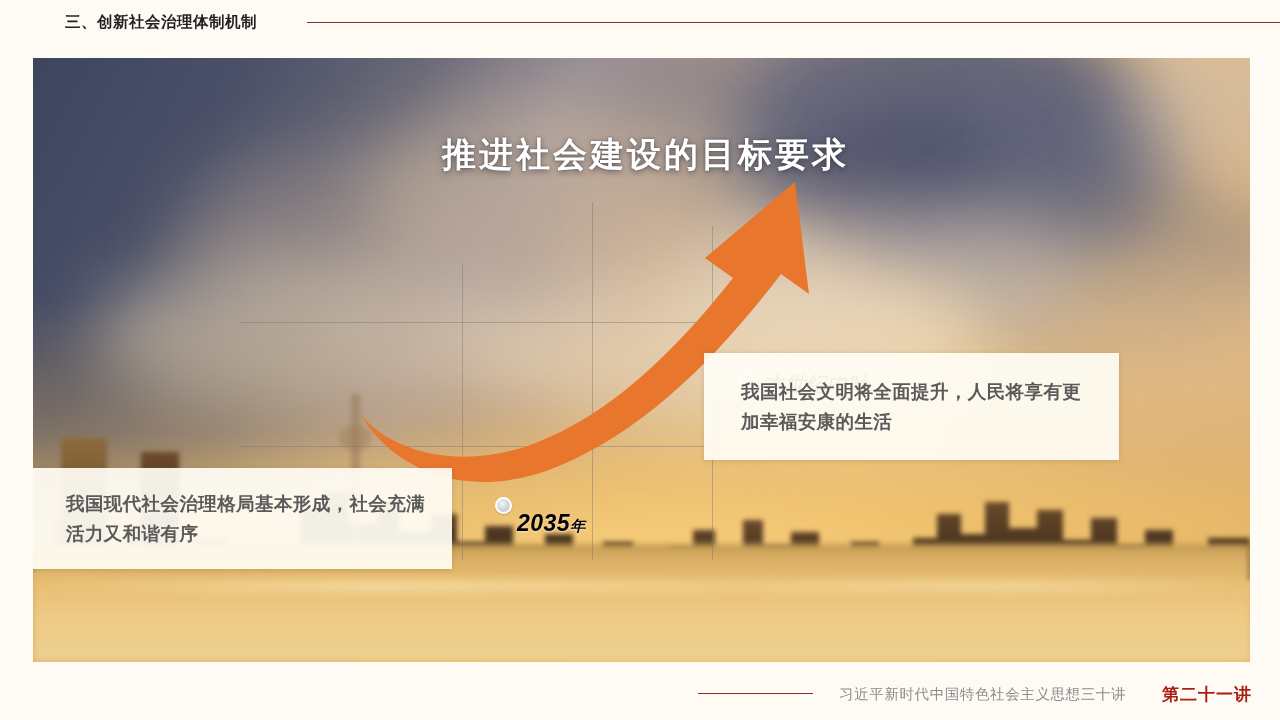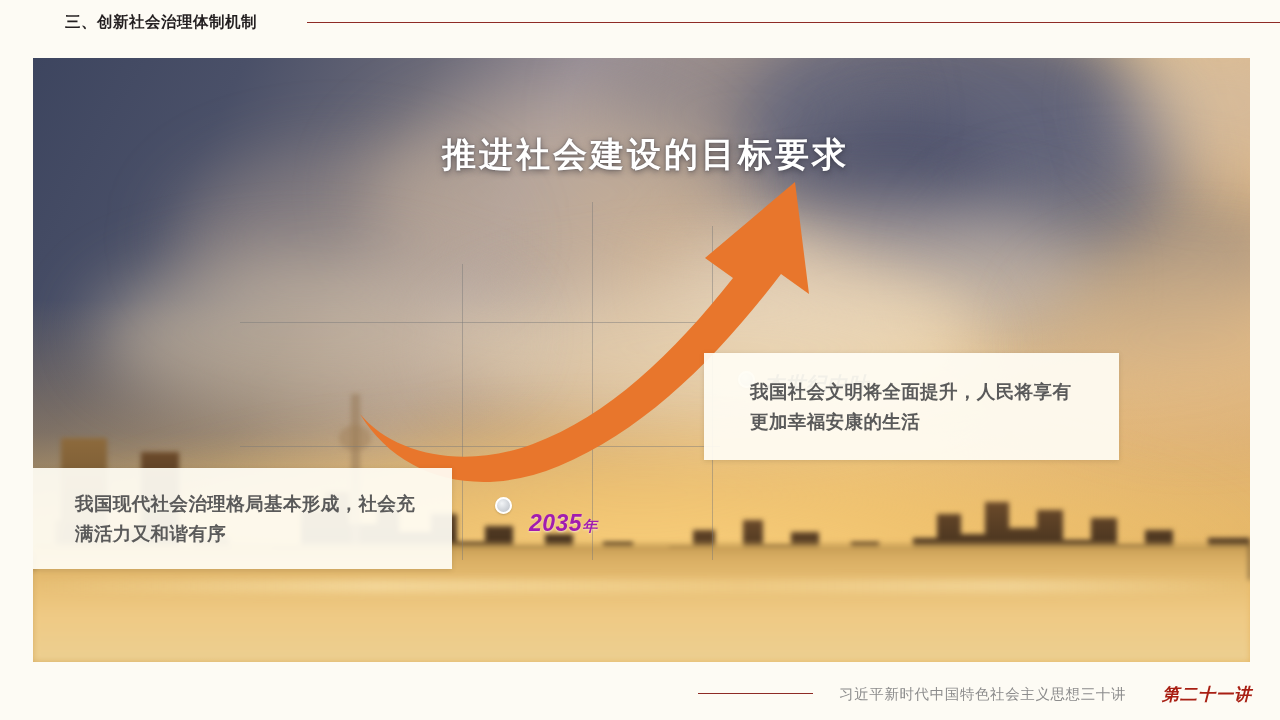--- a/index.html
+++ b/index.html
@@ -183,41 +183,41 @@
     font-size: 20px;
     font-weight: bold;
     font-style: italic;
     color: #4A4A4A;
     letter-spacing: 1px;
     text-shadow: 0 1px 2px rgba(255,255,255,0.55);
     white-space: nowrap;
   }
   .label-2035 {
     position: absolute;
-    left: 496px; top: 452px;
+    left: 484px; top: 452px;
     font-style: italic;
     font-weight: bold;
-    color: #a21caf;
+    color: #000000;
     text-shadow: 0 1px 2px rgba(255,255,255,0.55);
     white-space: nowrap;
   }
   .label-2035 .num  { font-size: 23px; letter-spacing: 0.5px; }
   .label-2035 .unit { font-size: 15px; }
 
   
   .callout {
     position: absolute;
     background: rgba(255,253,244,0.93);
     box-shadow: 0 1px 5px rgba(90,70,40,0.18);
     display: flex;
     align-items: center;
     box-sizing: border-box;
   }
   .callout p {
-    margin: 9px;
+    margin: 0;
     font-size: 18.5px;
     font-weight: bold;
     color: #5A5A5A;
     line-height: 1.62;
     letter-spacing: 0.4px;
   }
   .callout-left {
     left: 0px; top: 410px;
     width: 419px; height: 101px;
     padding: 0 14px 0 33px;
@@ -246,21 +246,20 @@
     font-size: 14.5px;
     color: #8C8C8C;
     letter-spacing: 0.6px;
     white-space: nowrap;
   }
   .footer-lesson {
     position: absolute;
     right: 28px; bottom: 14px;
     font-size: 17px;
     font-weight: bold;
-    font-style: italic;
     color: #A81F13;
     font-family: "Liberation Serif", "DejaVu Serif", serif;
     letter-spacing: 1px;
     white-space: nowrap;
   }
 </style>
 </head>
 <body>
 
 <div class="slide">

